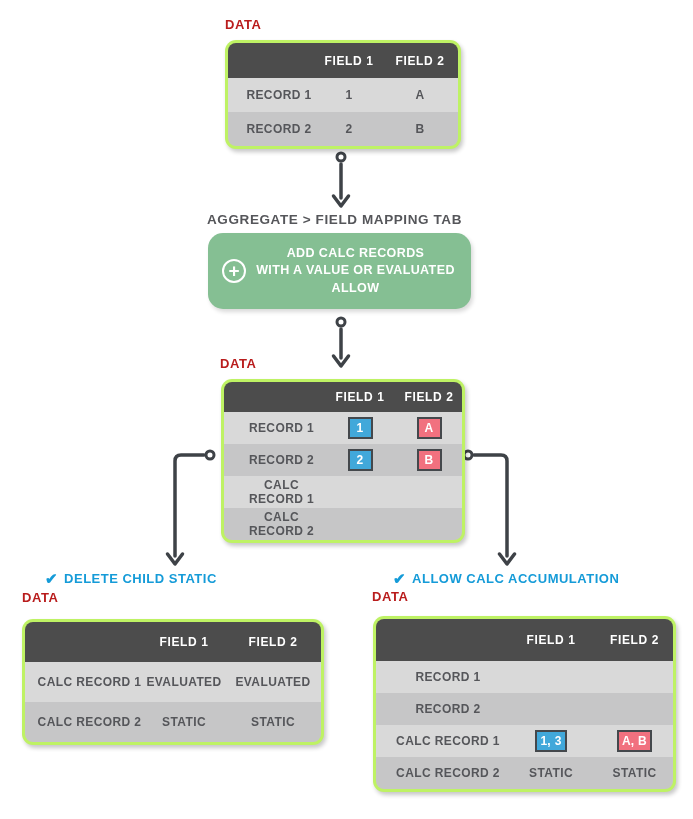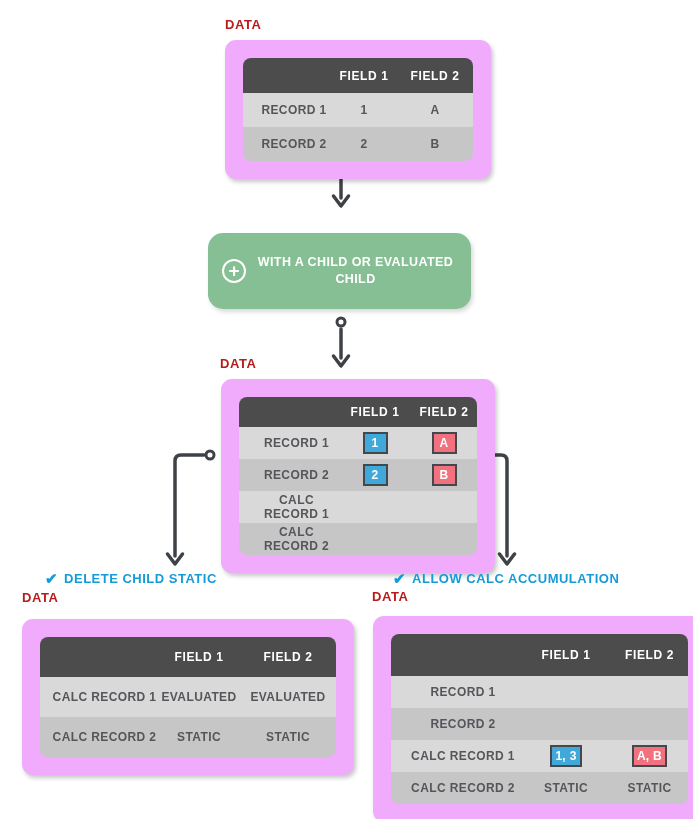--- a/index.html
+++ b/index.html
@@ -13,23 +13,23 @@
 
   
   .data-title{
     position:absolute;
     font-size:13px;font-weight:bold;color:#b91c1c;letter-spacing:.6px;
   }
 
   
   .table-card{
     position:absolute;
-    background:#f0abfc;
+    background:#bef264;
     border-radius:11px;
-    padding:18px;
+    padding:3px;
     box-shadow:2px 3px 4px rgba(0,0,0,.22);
   }
   .table-inner{border-radius:8px;overflow:hidden;}
   .trow{display:grid;align-items:center;}
   .thead{background:#4c4c4c;}
   .thead .cell{color:#ffffff;font-size:12px;font-weight:bold;letter-spacing:.6px;text-align:center;}
   .row-light{background:#d9d9d9;}
   .row-dark{background:#c6c6c7;}
   .cell{font-size:12px;font-weight:bold;color:#55565a;letter-spacing:.4px;text-align:center;}
   .cell.lbl{text-align:center;}
@@ -136,25 +136,27 @@
         <div class="cell">A</div>
       </div>
       <div class="trow row-dark">
         <div class="cell lbl">RECORD 2</div>
         <div class="cell">2</div>
         <div class="cell">B</div>
       </div>
     </div>
   </div>
 
+  <div class="step-label">AGGREGATE &gt; FIELD MAPPING TAB</div>
   <div class="action-box">
     <div class="plus-circle">+</div>
     <div class="action-text">
-      <div>WITH A CHILD OR EVALUATED</div>
-      <div>CHILD</div>
+      <div>ADD CALC RECORDS</div>
+      <div>WITH A VALUE OR EVALUATED</div>
+      <div>ALLOW</div>
     </div>
   </div>
 
   <div class="data-title" style="left:220px;top:356px;">DATA</div>
   <div class="table-card t2" style="left:221px;top:379px;width:238px;">
     <div class="table-inner">
       <div class="trow thead">
         <div class="cell lbl"></div>
         <div class="cell">FIELD 1</div>
         <div class="cell">FIELD 2</div>

